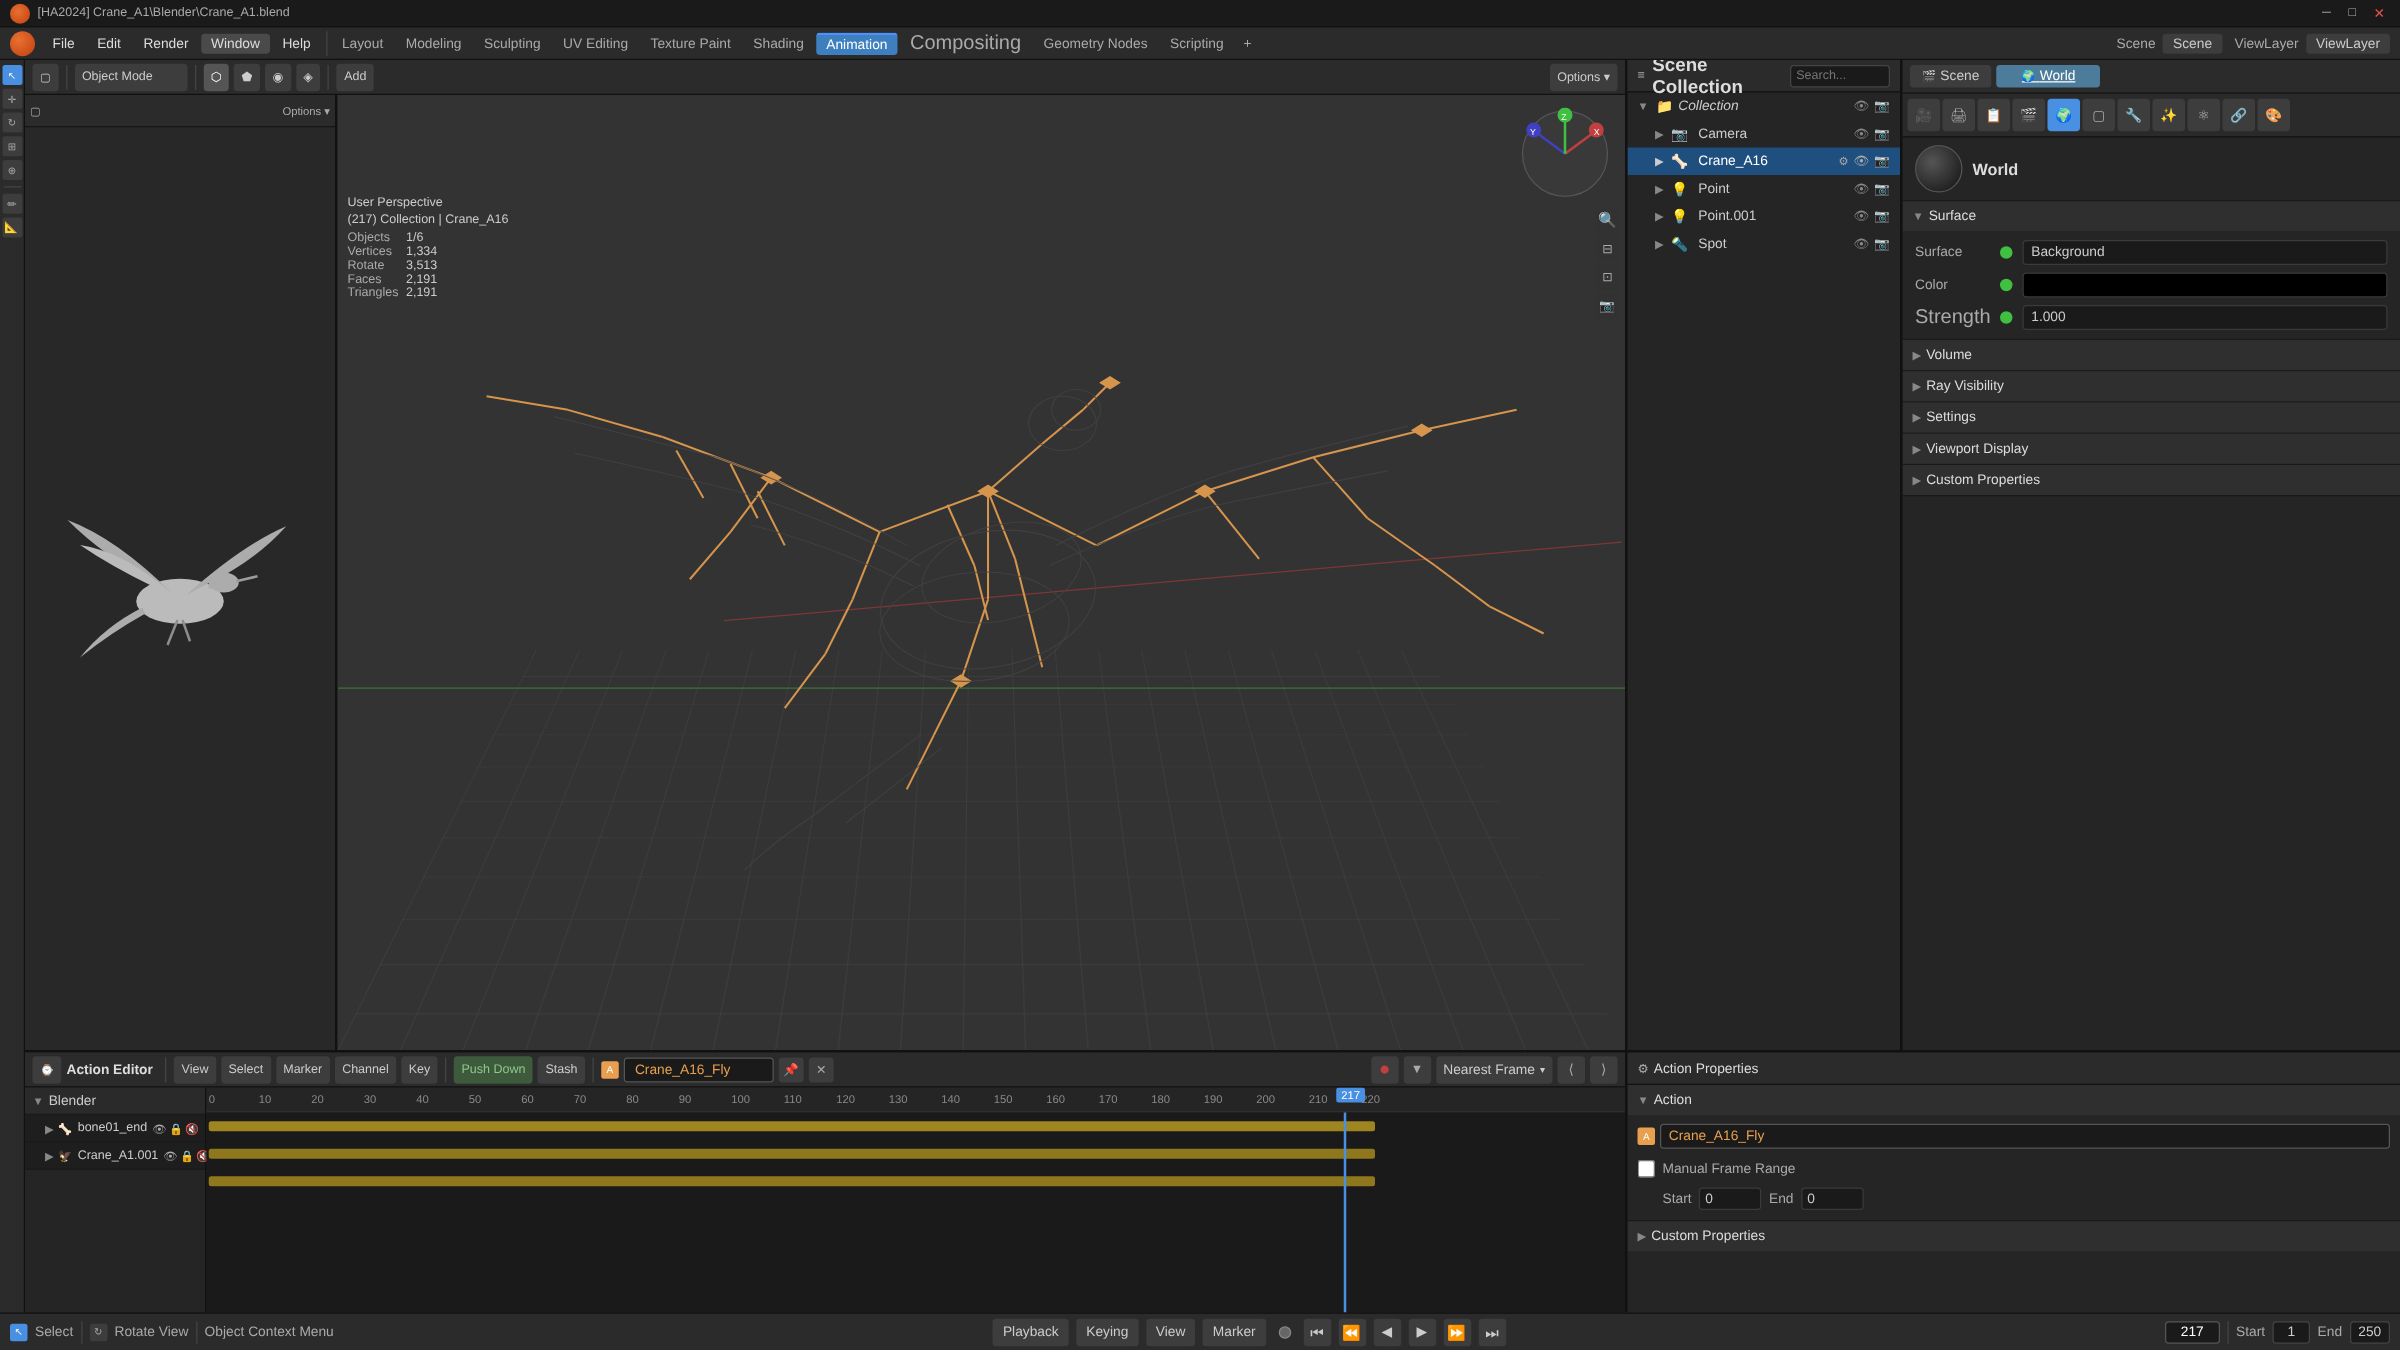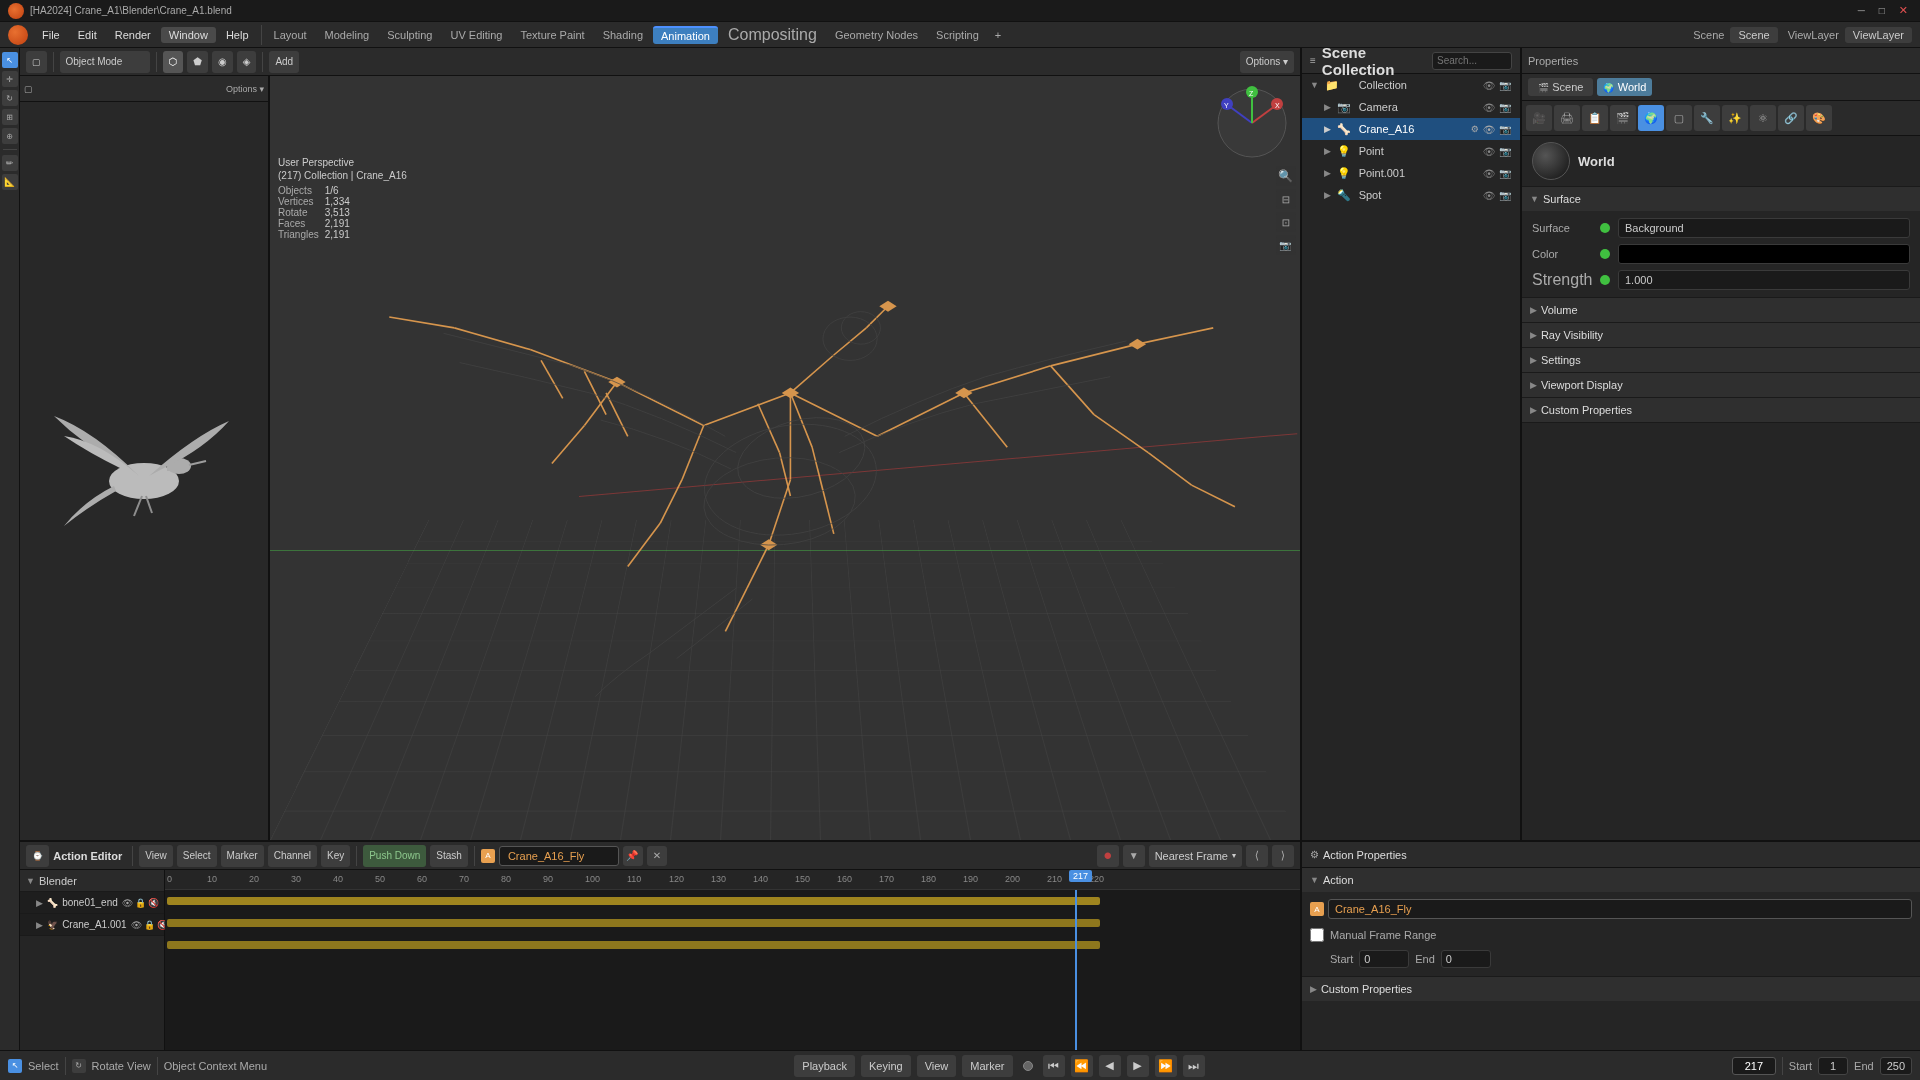--- a/index.html
+++ b/index.html
@@ -469,21 +469,21 @@
           <span style="cursor:pointer;font-size:10px;color:#aaa;">≡</span>
           <span style="font-size:15px;color:#ddd;font-weight:bold;flex:1;">Scene Collection</span>
           <input type="text" style="width: 80px; height: 18px; background: rgb(26, 26, 26); border: 1px solid rgb(68, 68, 68); border-radius: 3px; color: rgb(204, 204, 204); font-size: 10px; padding: 0px 4px;" placeholder="Search...">
         </div>
 
         <div style="flex:1;overflow-y:auto;">
 
           <div class="outliner-item" style="padding-left:8px;">
             <span style="color:#888;font-size:9px;margin-right:2px;">▼</span>
             <span style="font-size:11px;color:#90b0ff;">📁</span>
-            <span style="font-size:11px;color:#ccc;margin-left:16px;flex:1;">Collection</span>
+            <span style="font-size:11px;color:#ccc;margin-left:0;flex:1;font-style:italic;">Collection</span>
             <span style="font-size:10px;color:#888;cursor:pointer;margin-left:auto;">👁</span>
             <span style="font-size:10px;color:#888;cursor:pointer;">📷</span>
           </div>
 
           <div class="outliner-item" style="padding-left:22px;">
             <span style="color:#888;font-size:9px;margin-right:2px;">▶</span>
             <span style="font-size:11px;color:#aaa;">📷</span>
             <span style="font-size:11px;color:#ccc;margin-left:4px;flex:1;">Camera</span>
             <span style="font-size:10px;color:#888;cursor:pointer;margin-left:auto;">👁</span>
             <span style="font-size:10px;color:#888;cursor:pointer;">📷</span>
@@ -520,30 +520,27 @@
             <span style="font-size:11px;color:#ffee88;">🔦</span>
             <span style="font-size:11px;color:#ccc;margin-left:4px;flex:1;">Spot</span>
             <span style="font-size:10px;color:#888;cursor:pointer;margin-left:auto;">👁</span>
             <span style="font-size:10px;color:#888;cursor:pointer;">📷</span>
           </div>
         </div>
       </div>
 
       <div style="flex:1;background:#252525;border-left:2px solid #111;display:flex;flex-direction:column;overflow:hidden;">
 
-        <div style="height:26px;background:#2b2b2b;display:flex;align-items:center;padding:0 6px;border-bottom:1px solid #111;gap:4px;">
-          <span style="font-size:11px;color:#aaa;flex:1;">Properties</span>
-        </div>
 
         <div style="display:flex;gap:4px;padding:4px 6px;background:#2b2b2b;border-bottom:1px solid #111;align-items:center;">
           <button style="padding:3px 10px;background:#3d3d3d;border:none;border-radius:3px;font-size:11px;cursor:pointer;color:#ccc;">
             <span style="font-size:9px;">🎬</span>
             <span>Scene</span>
           </button>
-          <button style="padding:3px 6px;background:#4d7c9b;border:none;border-radius:3px;font-size:11px;cursor:pointer;color:#fff;">
+          <button style="padding:3px 20px;background:#4d7c9b;border:none;border-radius:3px;font-size:11px;cursor:pointer;color:#fff;text-decoration:underline;">
             <span style="font-size:9px;">🌍</span>
             <span>World</span>
           </button>
         </div>
 
         <div style="display:flex;align-items:center;gap:2px;padding:4px;background:#2a2a2a;border-bottom:1px solid #111;flex-wrap:wrap;">
           <div class="prop-icon-btn" title="Render">🎥</div>
           <div class="prop-icon-btn" title="Output">🖨</div>
           <div class="prop-icon-btn" title="View Layer">📋</div>
           <div class="prop-icon-btn" title="Scene">🎬</div>

